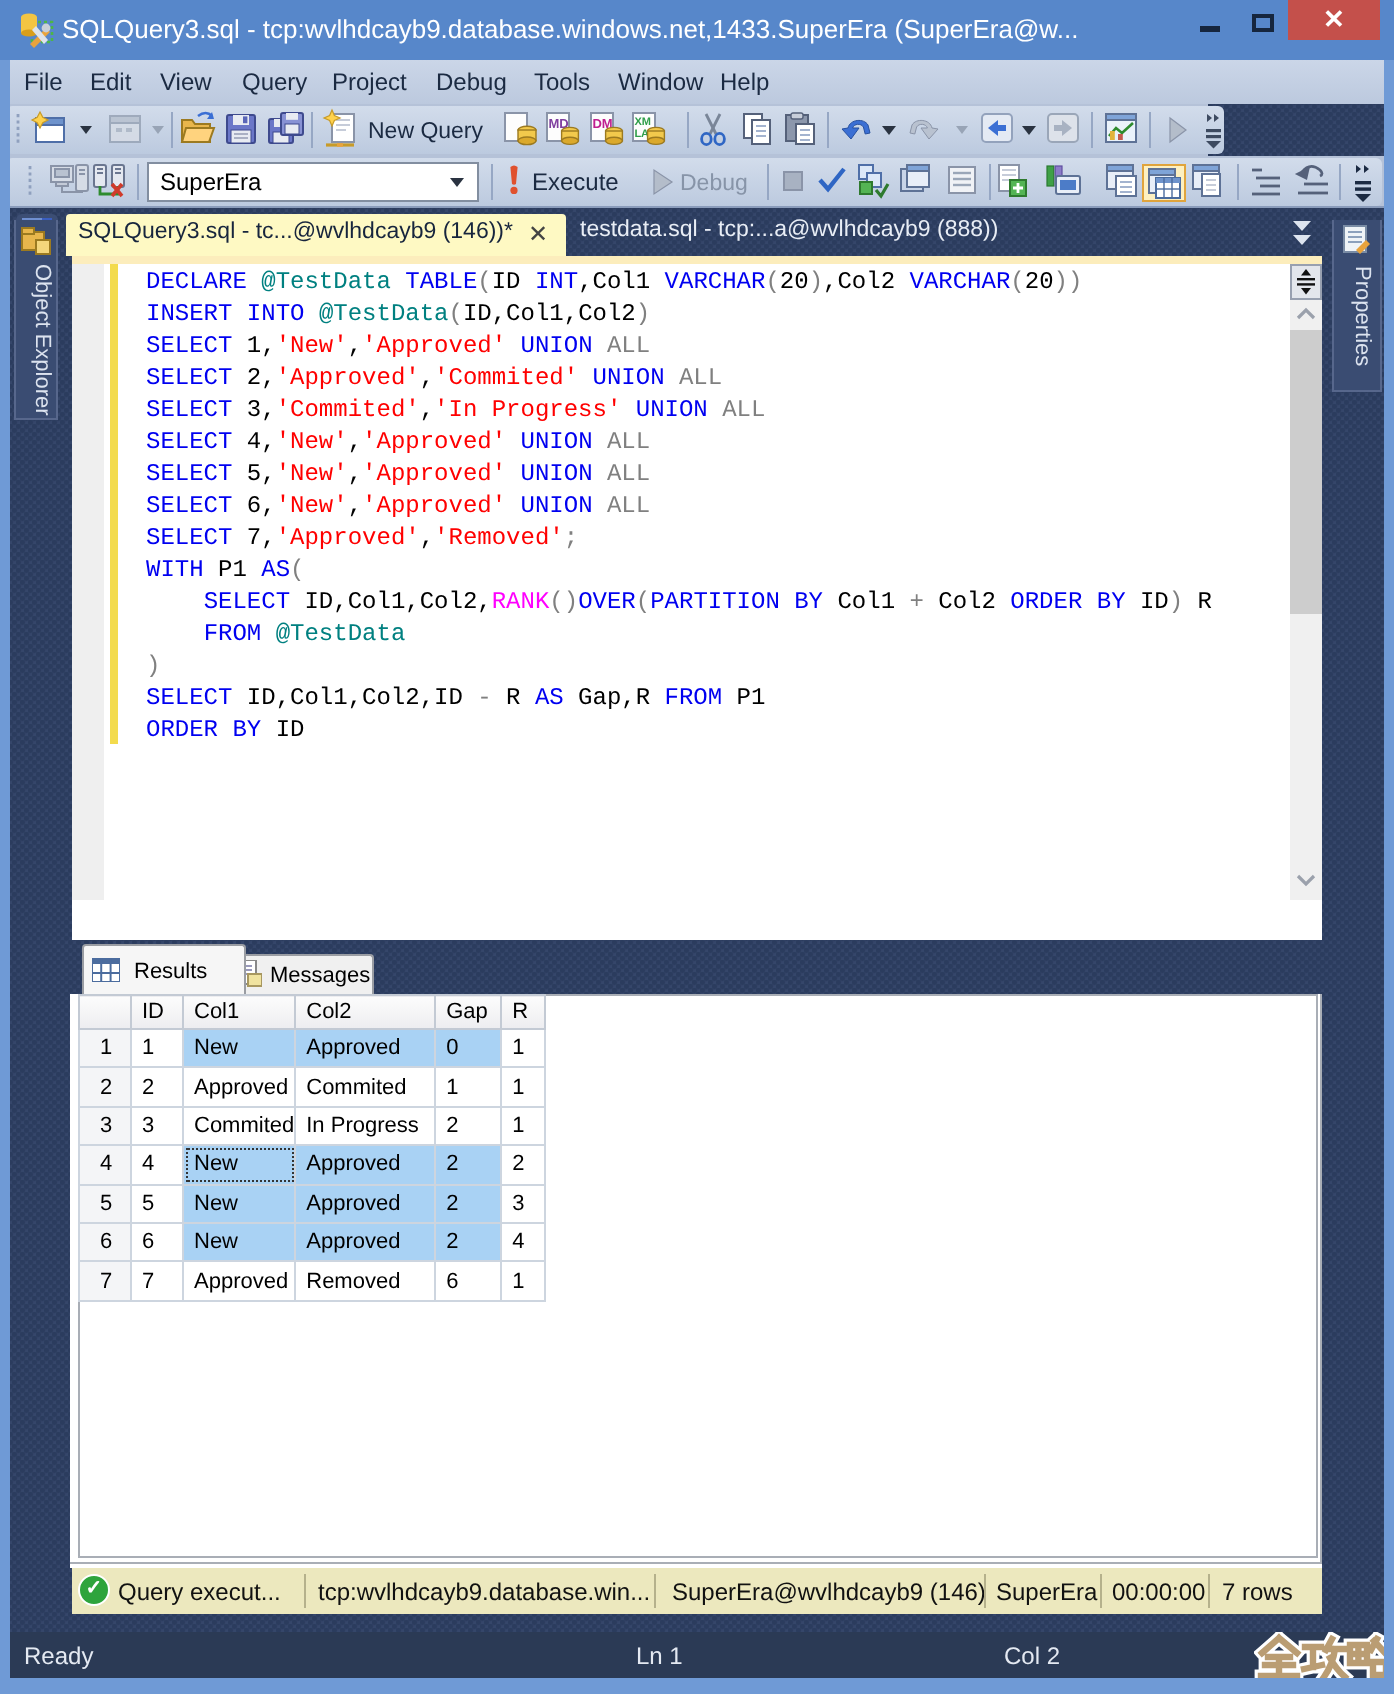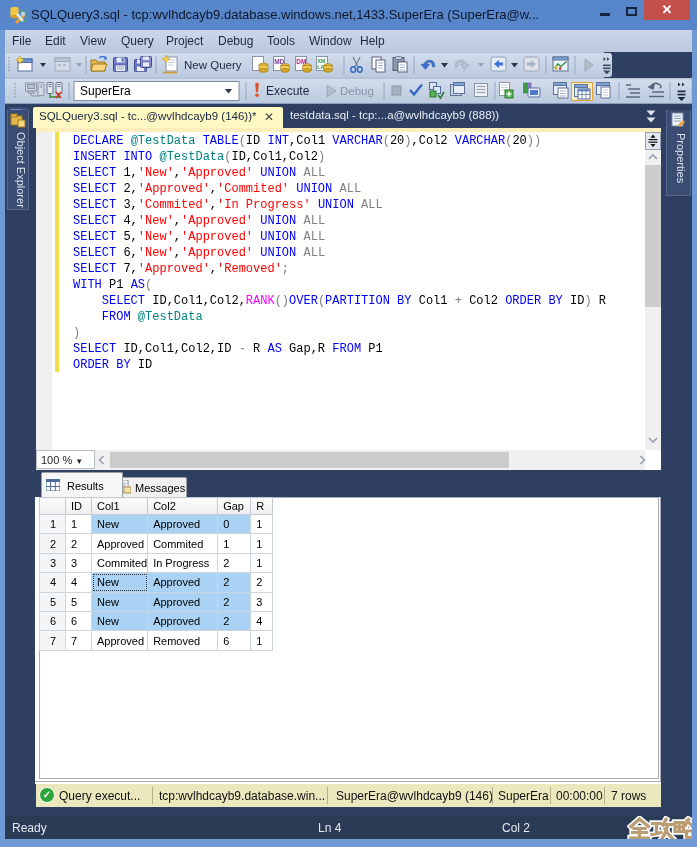--- a/index.html
+++ b/index.html
@@ -8,21 +8,21 @@
 .abs { position:absolute; }
 .dots {
   background-color:#35466A;
   background-image: radial-gradient(circle at 1.2px 1.2px, #2B3C5E 1px, transparent 1.7px),
                     radial-gradient(circle at 1.2px 1.2px, #2B3C5E 1px, transparent 1.7px);
   background-position:0 0, 2px 2px;
   background-size:4px 4px;
 }
 
 #titlebar { left:0; top:0; width:697px; height:30px; background:#5787CA; }
-#titletext { left:31px; top:7px; font-size:13px; color:#0f172a; white-space:nowrap; }
+#titletext { left:31px; top:7px; font-size:13px; color:#ffffff; white-space:nowrap; }
 #btn-min { left:600px; top:13px; width:10px; height:3px; background:#16263E; }
 #btn-max { left:626px; top:7px; width:11px; height:9px; border:2px solid #16263E; }
 #btn-close { left:644px; top:0; width:46px; height:20px; background:#C4504B; color:#fff; text-align:center; font-size:13px; font-weight:bold; line-height:19px; }
 
 #menubar { left:0; top:30px; width:697px; height:22px; background:linear-gradient(#CBD6E8,#BCC9DE); color:#1B2A42; font-size:12px; }
 #menubar span { position:absolute; top:4px; }
 
 #toolbar1 { left:0; top:52px; width:604px; height:26px; background:#B5C2D8; }
 #band1 { left:3px; top:1px; width:609px; height:24px; border-radius:3px; background:linear-gradient(#D2DCEB,#BCCADF); }
 #band2 { left:3px; top:1px; width:688px; height:24px; border-radius:3px; background:linear-gradient(#D2DCEB,#BCCADF); }
@@ -452,32 +452,20 @@
           <path d="M7 14.2 L9.5 11 L4.5 11 Z" fill="#111"></path>
         </svg></div>
     <svg class="abs" style="left:0;top:19px" width="16" height="12" viewBox="0 0 16 12">
         <path d="M4 8 L8 4 L12 8" fill="none" stroke="#9BA1AC" stroke-width="1.6"></path>
       </svg>
     <div id="vthumb" class="abs"></div>
     <svg class="abs" style="left:0;top:302px" width="16" height="12" viewBox="0 0 16 12">
         <path d="M4 4 L8 8 L12 4" fill="none" stroke="#9BA1AC" stroke-width="1.6"></path>
       </svg>
   </div>
-  <div id="hscrollrow" class="abs">
-    <div id="zoombox" class="abs">100 %  <span style="font-size:8px">▼</span></div>
-    <svg class="abs" style="left:60px;top:4px" width="12" height="12" viewBox="0 0 12 12">
-        <path d="M7.5 2 L3.5 6 L7.5 10" fill="none" stroke="#9BA1AC" stroke-width="1.6"></path>
-      </svg>
-    <div id="htrack" class="abs"></div>
-      <div id="hthumb" class="abs"></div>
-      <div class="abs" style="left:609px;top:0;width:16px;height:20px;background:#fff"></div>
-    <svg class="abs" style="left:600px;top:4px" width="12" height="12" viewBox="0 0 12 12">
-        <path d="M4.5 2 L8.5 6 L4.5 10" fill="none" stroke="#9BA1AC" stroke-width="1.6"></path>
-      </svg>
-  </div>
 </div>
 
 <div id="rwhite" class="abs"></div>
 <div id="rgridbox" class="abs"></div>
 <div id="rline-r" class="abs"></div>
 <div id="rline-b" class="abs"></div>
 <div id="rtab1" class="rtab">
     <svg style="position:absolute;left:4px;top:6px" width="14" height="12" viewBox="0 0 14 12">
       <rect x="0" y="0" width="14" height="12" fill="#fff" stroke="#4B6C9E"></rect>
       <rect x="0" y="0" width="14" height="3" fill="#4B6C9E"></rect>
@@ -578,21 +566,21 @@
   <div class="vsep" style="left:456px"></div>
   <span style="left:462px">SuperEra</span>
   <div class="vsep" style="left:514px"></div>
   <span style="left:520px">00:00:00</span>
   <div class="vsep" style="left:568px"></div>
   <span style="left:575px">7 rows</span>
 </div>
 
 <div id="statusbar" class="abs">
   <span class="abs" style="left:7px;top:5px">Ready</span>
-  <span class="abs" style="left:313px;top:5px">Ln 4</span>
+  <span class="abs" style="left:313px;top:5px">Ln 1</span>
   <span class="abs" style="left:497px;top:5px">Col 2</span>
 </div>
 
 <svg class="abs" style="left:627px;top:816px" width="70" height="26" viewBox="0 0 70 26">
   <defs>
       <g id="wm" fill="none" stroke-linecap="square" stroke-linejoin="miter">
     <path d="M12.5 3 L4 10.5 M12.5 3 L21.5 10.5 M7 12.5 L18 12.5 M12.5 12.5 L12.5 20.5 M5.5 16.5 L19.5 16.5 M3.5 22 L21.5 22"></path>
     <path d="M25.5 7.5 L33.5 7.5 M29.5 7.5 L29.5 17.5 M25 18.5 L34 16.5 M39 3.5 L36 9 M36 8.5 L45 8.5 M40.5 8.5 Q39.5 16 35 22.5 M38 13 Q41 18.5 45.5 22.5"></path>
     <path d="M48 6.5 L56.5 6.5 L56.5 15.5 L48 15.5 Z M52.2 6.5 L52.2 15.5 M48 11 L56.5 11 M61.5 3.5 L58.5 9 M60 4.5 L66.5 11.5 M59.5 15 L66 15 L66 21.5 L59.5 21.5 Z"></path>
   </g>

